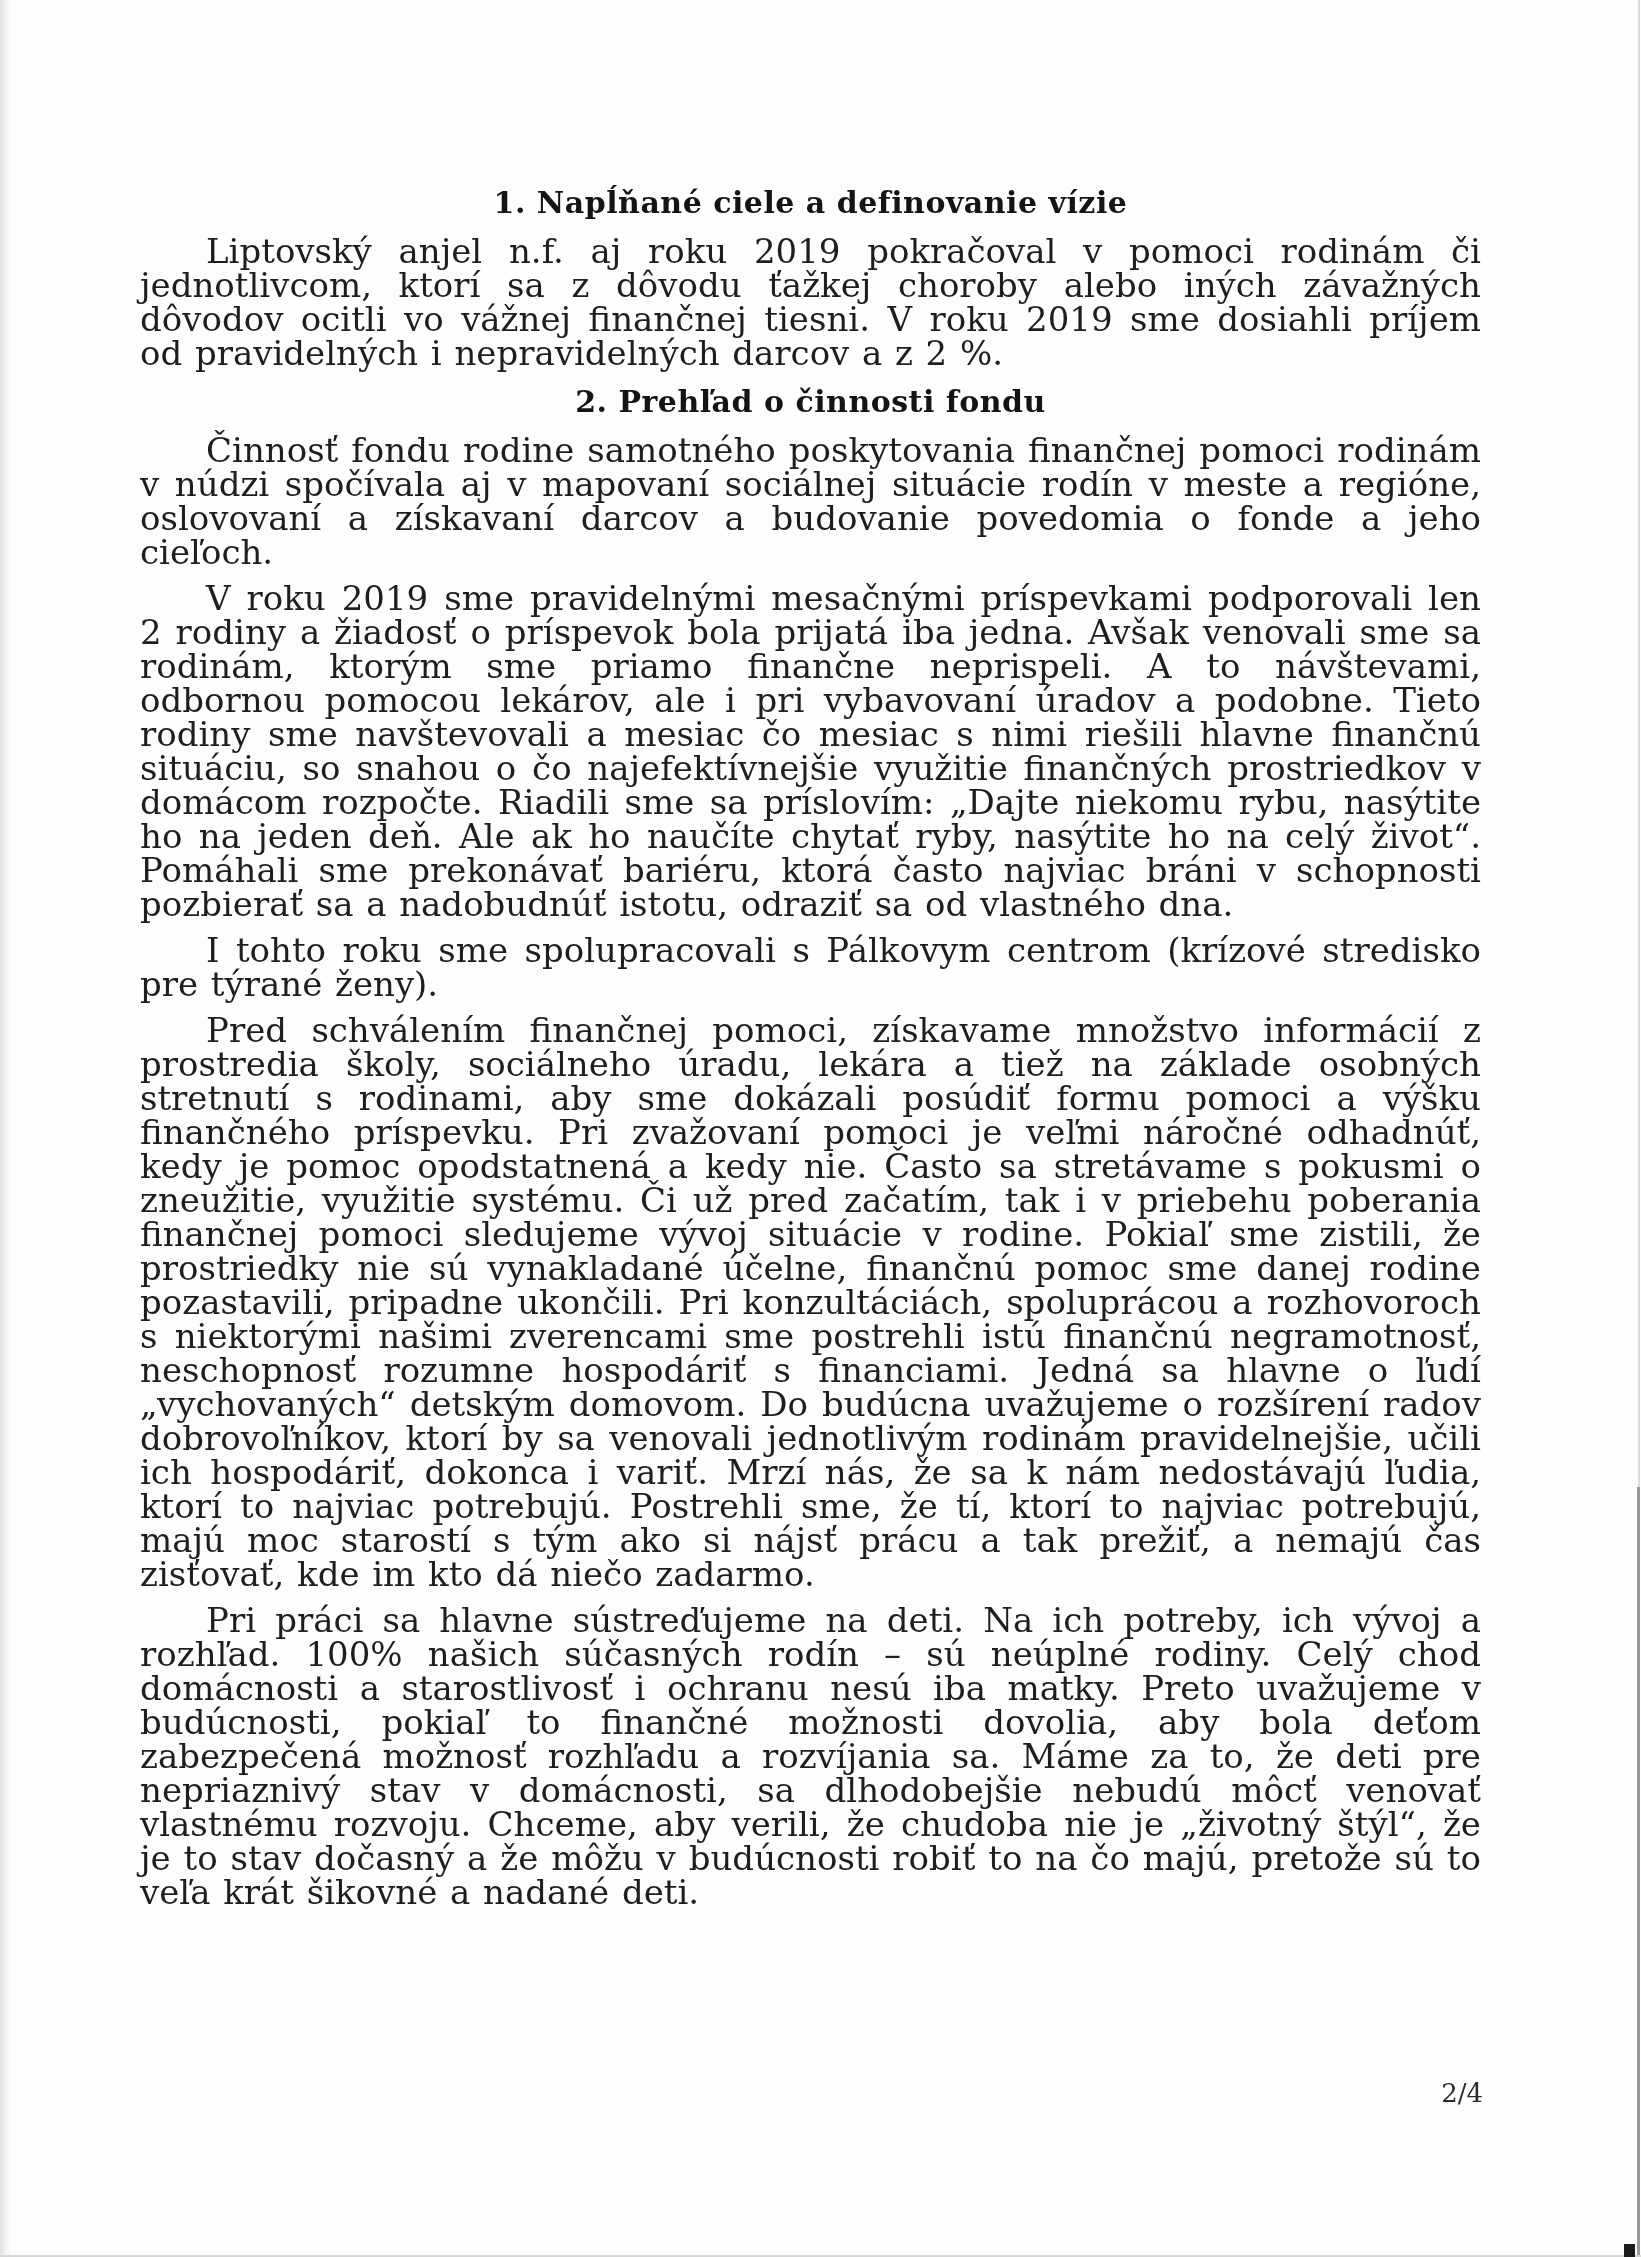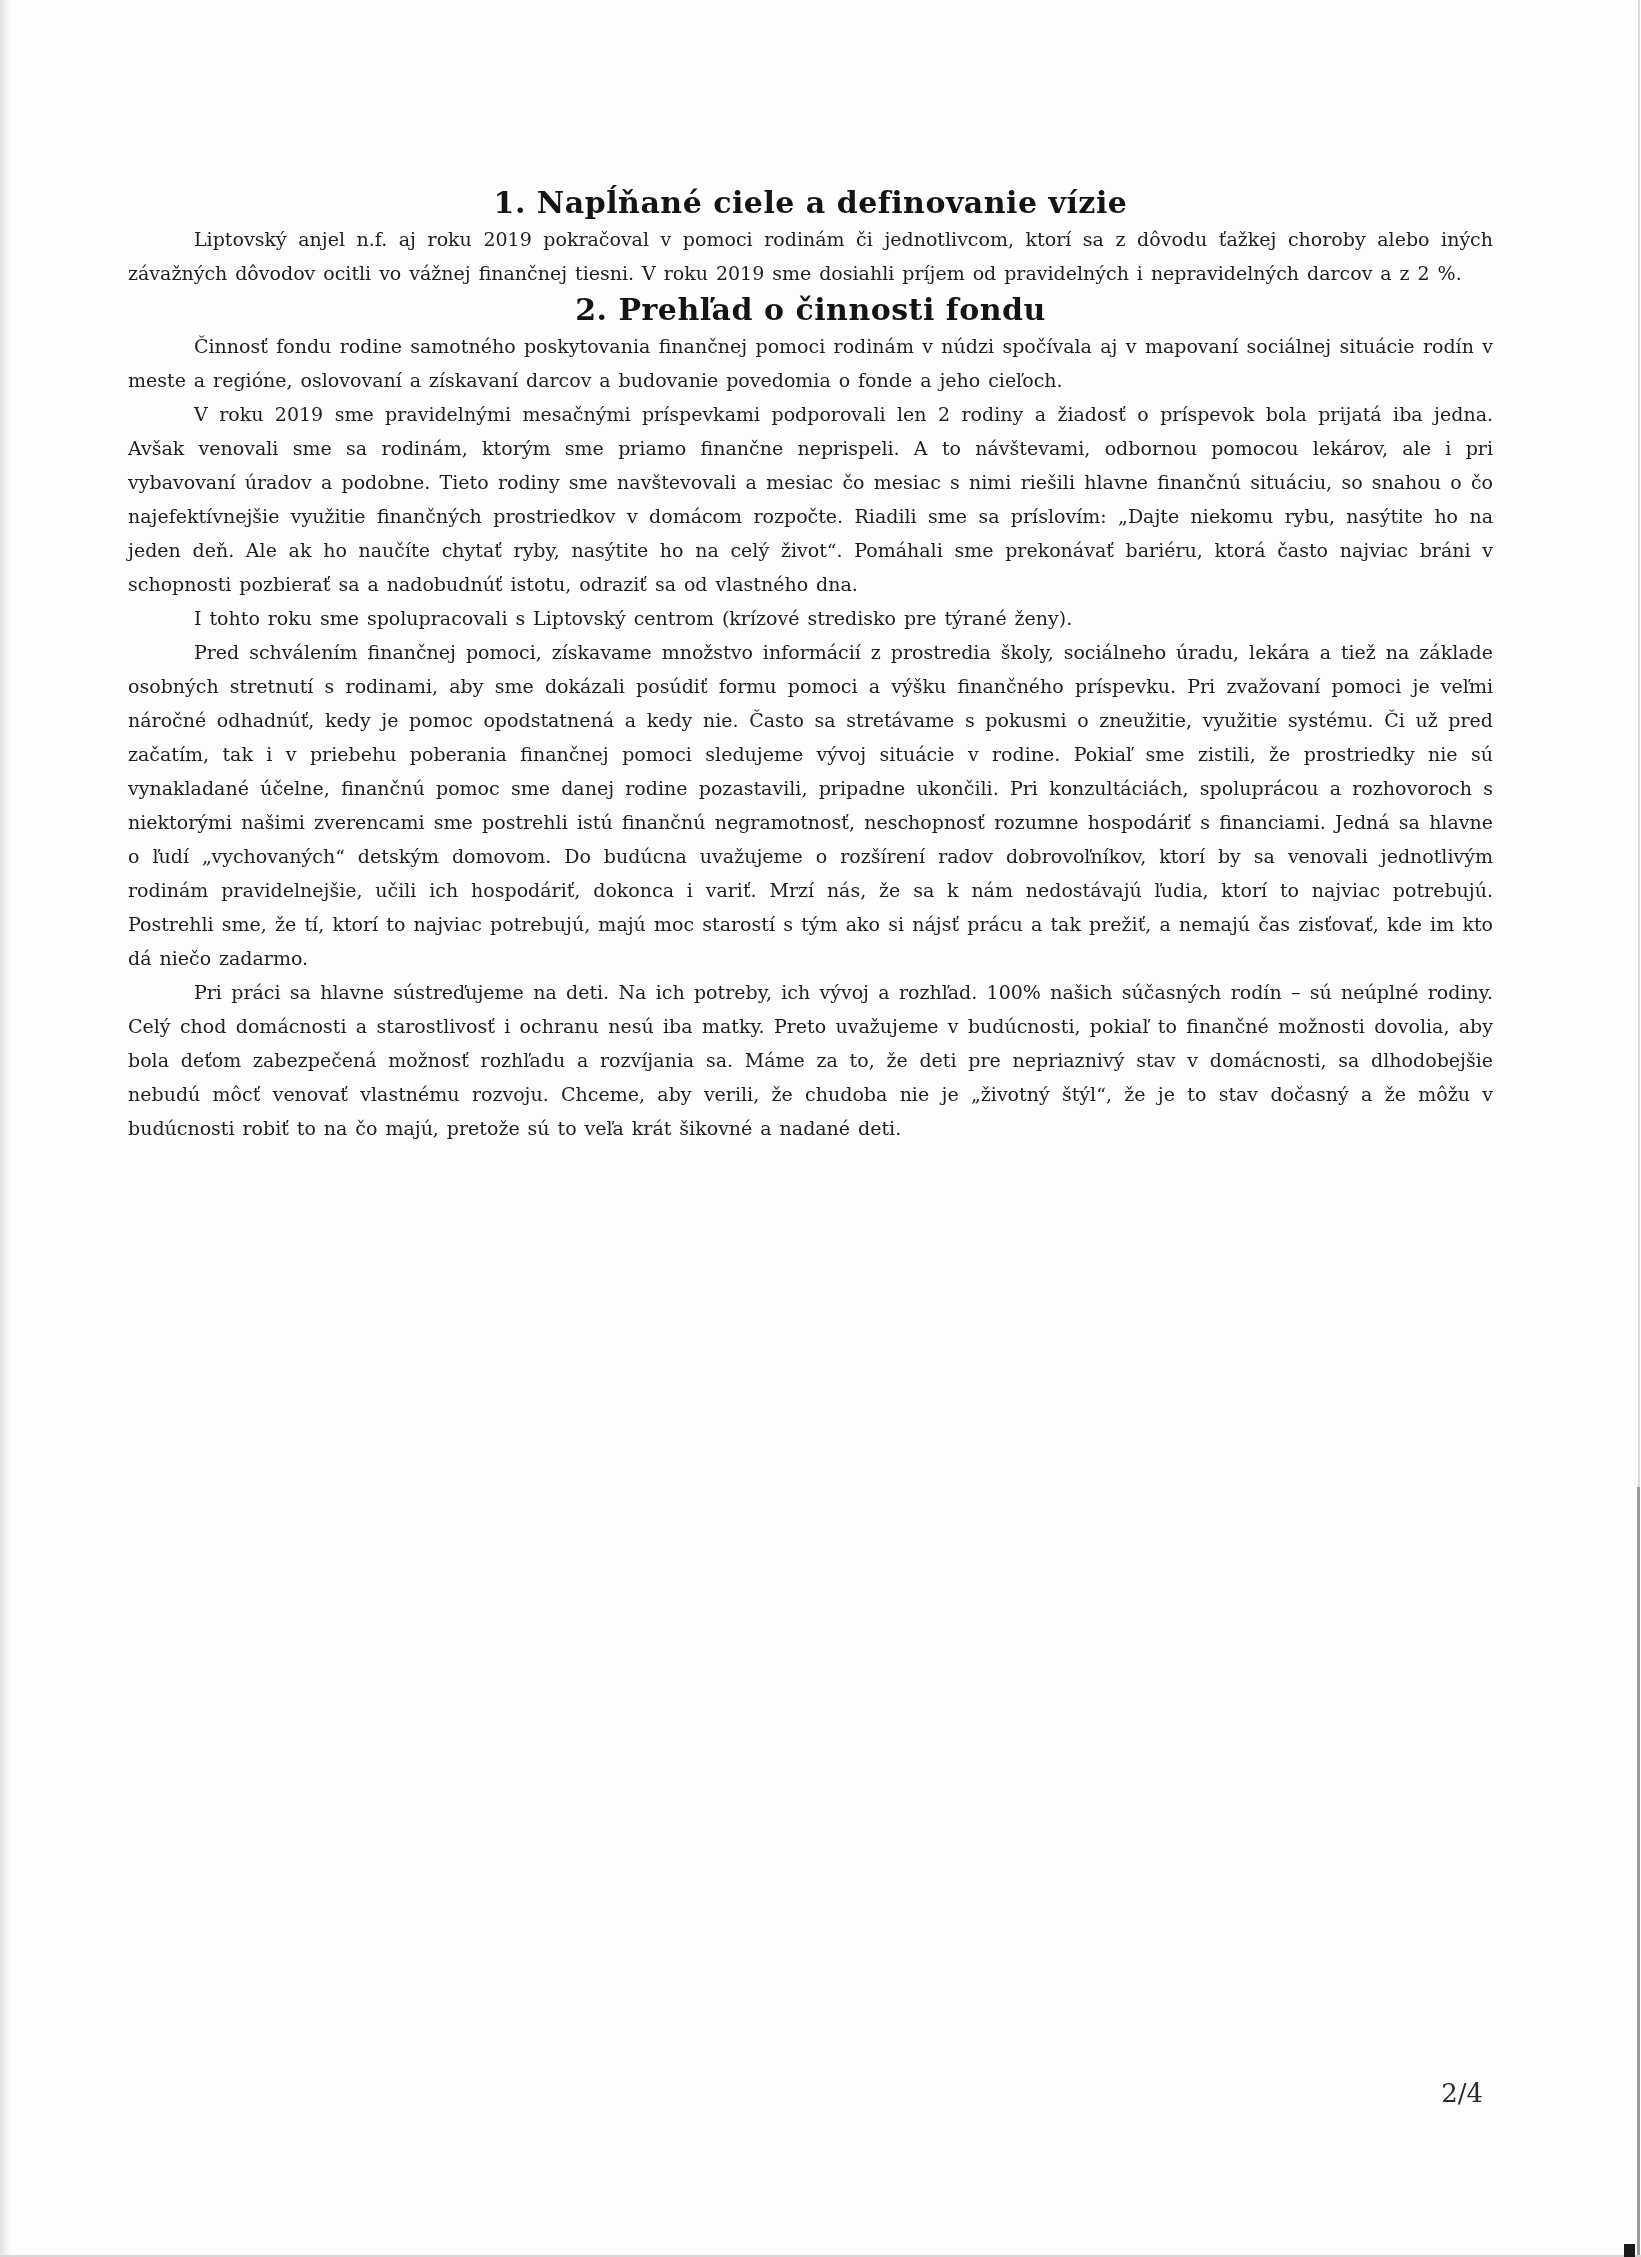--- a/index.html
+++ b/index.html
@@ -27,25 +27,25 @@
     font-weight: bold;
     color: #141414;
     text-align: center;
     letter-spacing: 0.5px;
     margin: 0;
     line-height: 39px;
   }
   .h-first { margin-top: 183px; }
   .h-second { }
   p.para {
-    font-size: 19px;
+    font-size: 34px;
     line-height: 34px;
     text-align: justify;
     text-indent: 66px;
-    margin: 0;
+    margin: 12px;
     word-spacing: 1.9px;
   }
   .mt-after-heading { margin-top: 53px; }
   .mt-after-heading2 { margin-top: 39px; }
   .mt-blank { margin-top: 33px; }
   .page-number {
     position: absolute;
     top: 2078px;
     right: 158px;
     font-size: 26px;
@@ -96,21 +96,21 @@
 
     <p class="para mt-after-heading">Liptovský anjel n.f. aj roku 2019 pokračoval v pomoci rodinám či jednotlivcom, ktorí sa z dôvodu ťažkej choroby alebo iných závažných dôvodov ocitli vo vážnej finančnej tiesni. V roku 2019 sme dosiahli príjem od pravidelných i nepravidelných darcov a z 2 %.</p>
 
     <h1 class="h-second">2. Prehľad o činnosti fondu</h1>
 
     <p class="para mt-after-heading2">Činnosť fondu rodine samotného poskytovania finančnej pomoci rodinám v núdzi spočívala aj v mapovaní sociálnej situácie rodín v meste a regióne, oslovovaní a získavaní darcov a budovanie povedomia o fonde a jeho cieľoch.</p>
 
     <p class="para mt-blank">V roku 2019 sme pravidelnými mesačnými príspevkami podporovali len 2 rodiny a žiadosť o príspevok bola prijatá iba jedna.  Avšak venovali sme sa rodinám, ktorým sme priamo finančne neprispeli. A to návštevami, odbornou pomocou lekárov, ale i pri vybavovaní úradov a podobne. Tieto rodiny sme navštevovali a mesiac čo mesiac s nimi riešili hlavne finančnú situáciu, so snahou o čo najefektívnejšie využitie finančných prostriedkov v domácom rozpočte. Riadili sme sa príslovím:  „Dajte niekomu rybu, nasýtite ho na jeden deň. Ale ak ho naučíte chytať ryby, nasýtite ho na celý život“. Pomáhali sme prekonávať bariéru, ktorá často najviac bráni v schopnosti pozbierať sa a nadobudnúť istotu, odraziť sa od vlastného dna.</p>
 
 
-    <p class="para">I tohto roku sme spolupracovali s Liptovský centrom (krízové stredisko pre týrané ženy).</p>
+    <p class="para">I tohto roku sme spolupracovali s Pálkovym centrom (krízové stredisko pre týrané ženy).</p>
 
     <p class="para">Pred schválením finančnej pomoci, získavame množstvo informácií z prostredia školy, sociálneho úradu, lekára a tiež na základe osobných stretnutí s rodinami, aby sme dokázali posúdiť formu pomoci a výšku finančného príspevku. Pri zvažovaní pomoci je veľmi náročné odhadnúť, kedy je pomoc opodstatnená a kedy nie. Často sa stretávame s pokusmi o zneužitie, využitie systému. Či už pred začatím, tak i v priebehu poberania finančnej pomoci sledujeme vývoj situácie v rodine. Pokiaľ sme zistili, že prostriedky nie sú vynakladané účelne, finančnú pomoc sme danej rodine pozastavili, pripadne ukončili. Pri konzultáciách, spoluprácou a rozhovoroch s niektorými našimi zverencami sme postrehli istú finančnú negramotnosť, neschopnosť rozumne hospodáriť s financiami. Jedná sa hlavne o ľudí „vychovaných“ detským domovom. Do budúcna uvažujeme o rozšírení radov dobrovoľníkov, ktorí by sa venovali jednotlivým rodinám pravidelnejšie, učili ich hospodáriť, dokonca i variť. Mrzí nás, že sa k nám nedostávajú ľudia, ktorí to najviac potrebujú. Postrehli sme, že tí, ktorí to najviac potrebujú, majú moc starostí s tým ako si nájsť prácu a tak prežiť, a nemajú čas zisťovať, kde im kto dá niečo zadarmo.</p>
 
     <p class="para">Pri práci sa hlavne sústreďujeme na deti. Na ich potreby, ich vývoj a rozhľad. 100% našich súčasných rodín – sú neúplné rodiny. Celý chod domácnosti a starostlivosť i ochranu nesú iba matky.  Preto uvažujeme v budúcnosti, pokiaľ to finančné možnosti dovolia, aby bola deťom zabezpečená možnosť rozhľadu a rozvíjania sa. Máme za to, že deti pre nepriaznivý stav v domácnosti, sa dlhodobejšie nebudú môcť venovať vlastnému rozvoju. Chceme, aby verili, že chudoba nie je „životný štýl“, že je to stav dočasný a že môžu v budúcnosti robiť to na čo majú, pretože sú to veľa krát šikovné a nadané deti.</p>
 
   </div>
 
   <div class="page-number">2/4</div>
 
   <div class="scan-edge-left"></div>

